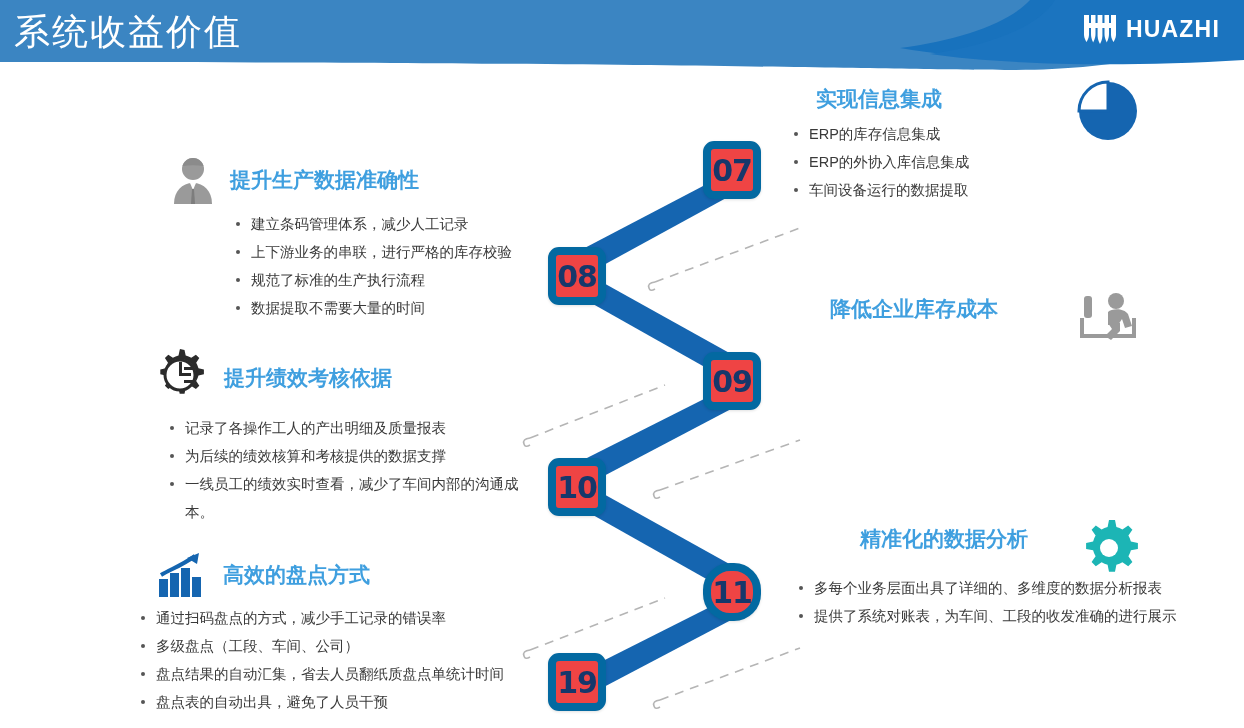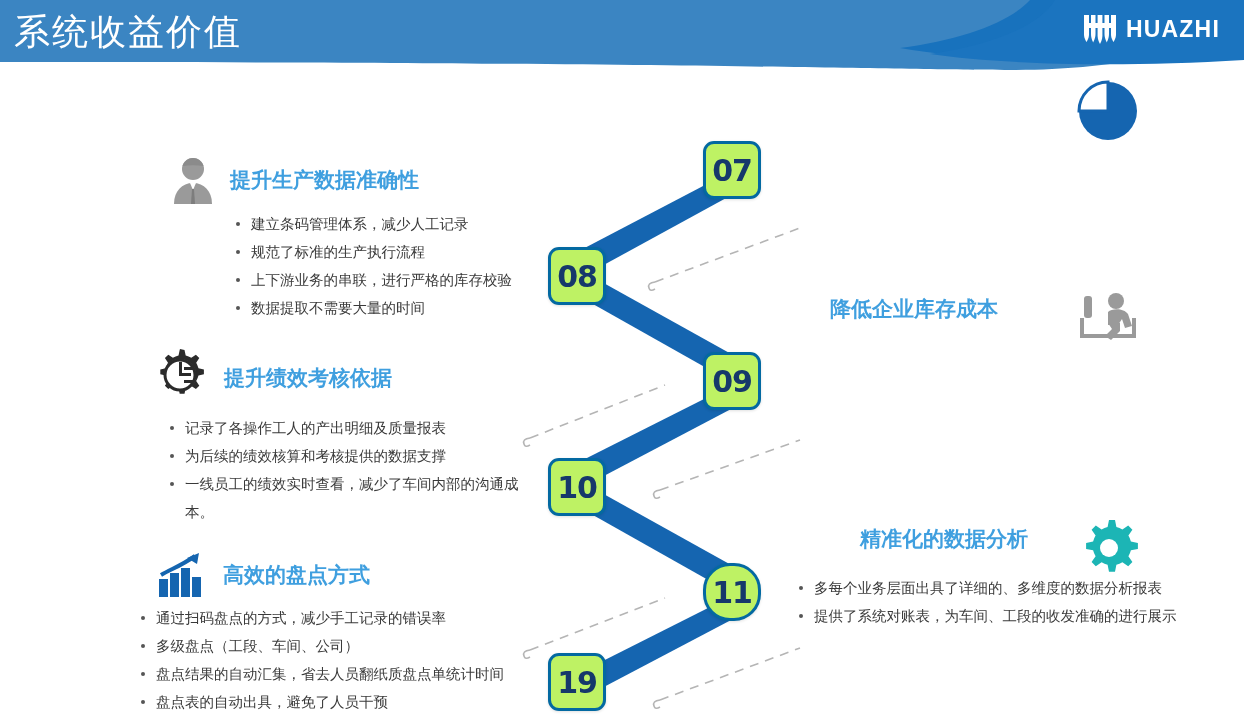--- a/index.html
+++ b/index.html
@@ -45,22 +45,22 @@
 
   
   .ribbon-layer {
     position: absolute; left: 0; top: 0;
     width: 1244px; height: 728px;
     pointer-events: none;
   }
   .numbox {
     position: absolute;
     width: 58px; height: 58px;
-    background: #bef264;
-    border: 3px solid #0369a1;
+    background: #ef4444;
+    border: 8px solid #0369a1;
     border-radius: 11px;
     display: flex; align-items: center; justify-content: center;
     font-size: 30px; font-weight: bold;
     color: #16386b;
     letter-spacing: -1px;
     box-shadow: 0 1px 3px rgba(0,0,0,0.12);
     font-family: "DejaVu Sans", sans-serif;
   }
 
   
@@ -155,20 +155,30 @@
     </g>
   </svg>
 
   <div class="numbox" style="left:703px; top:141px;">07</div>
   <div class="numbox" style="left:548px; top:247px;">08</div>
   <div class="numbox" style="left:703px; top:352px;">09</div>
   <div class="numbox" style="left:548px; top:458px;">10</div>
   <div class="numbox" style="left:703px; top:563px;border-radius:27px;">11</div>
   <div class="numbox" style="left:548px; top:653px;">19</div>
 
+  <div class="block" style="left:790px; top:84px; width:420px;">
+    <div class="block-head" style="padding-left:26px;">
+      <span class="block-title">实现信息集成</span>
+    </div>
+    <ul class="bullets">
+      <li>ERP的库存信息集成</li>
+      <li>ERP的外协入库信息集成</li>
+      <li>车间设备运行的数据提取</li>
+    </ul>
+  </div>
   <svg style="position:absolute; left:1075px; top:80px;" width="70" height="62" viewBox="0 0 70 62">
     <circle cx="33" cy="31" r="29" fill="#1565b0"></circle>
     <path d="M33,31 L33,2 A29,29 0 0,0 4,31 Z" fill="#ffffff"></path>
     <path d="M33,31 L33,2 A29,29 0 0,0 4,31 Z" fill="none" stroke="#1565b0" stroke-width="3"></path>
   </svg>
 
   <div class="block" style="left:170px; top:156px; width:380px;">
     <div class="block-head">
       <span class="icon-box">
         <svg width="46" height="48" viewBox="0 0 46 48">
@@ -176,22 +186,22 @@
           <path d="M23,2 a11,11 0 0,1 10.5,8 a26,8 0 0,0 -21,0 a11,11 0 0,1 10.5,-8 z" fill="#8b8b8b"></path>
           <path d="M4,48 C4,35 12,27 23,27 C34,27 42,35 42,48 Z" fill="#9a9a9a"></path>
           <path d="M20,27 L23,34 L26,27 L23,25 Z" fill="#ffffff"></path>
           <path d="M22,33 L24,33 L25,48 L21,48 Z" fill="#7d7d7d"></path>
         </svg>
       </span>
       <span class="block-title">提升生产数据准确性</span>
     </div>
     <ul class="bullets" style="margin-left:62px; margin-top:4px;">
       <li>建立条码管理体系，减少人工记录</li>
+      <li>上下游业务的串联，进行严格的库存校验</li>
       <li>规范了标准的生产执行流程</li>
-      <li>上下游业务的串联，进行严格的库存校验</li>
       <li>数据提取不需要大量的时间</li>
     </ul>
   </div>
 
   <div class="block" style="left:790px; top:294px; width:420px;">
     <div class="block-head" style="padding-left:40px;">
       <span class="block-title">降低企业库存成本</span>
     </div>
   </div>
   <svg style="position:absolute; left:1078px; top:292px;" width="62" height="56" viewBox="0 0 62 56">

